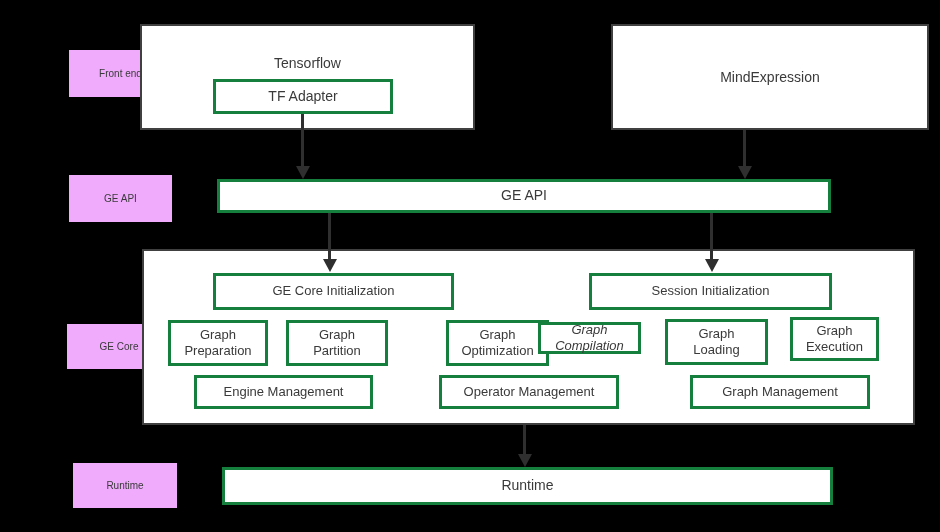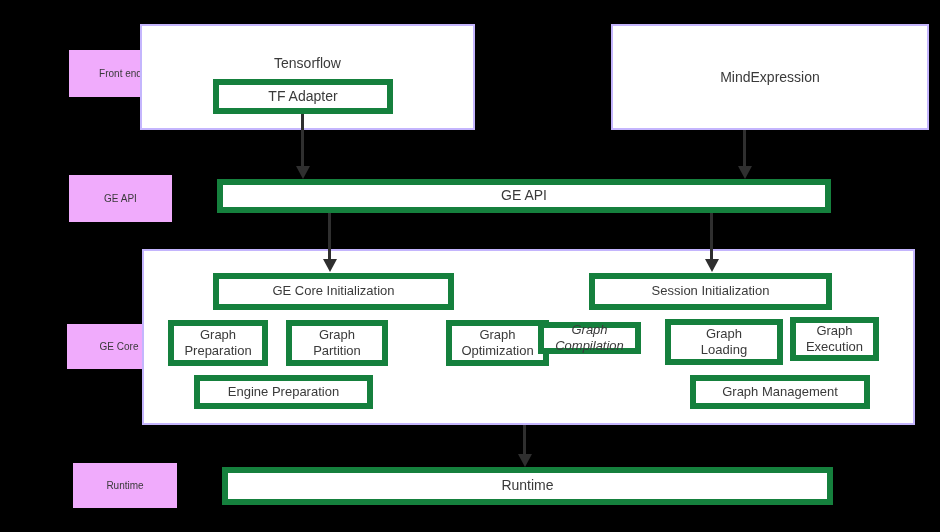--- a/index.html
+++ b/index.html
@@ -27,26 +27,26 @@
   }
   .pos-lbl-frontend { left: 25px;  top: 50px;  width: 103px; height: 47px; }
   .pos-lbl-geapi    { left: 25px;  top: 175px; width: 103px; height: 47px; }
   .pos-lbl-gecore   { left: 23px;  top: 324px; width: 104px; height: 45px; text-align: right; }
   .pos-lbl-runtime  { left: 29px;  top: 463px; width: 104px; height: 45px; }
 
   
   .outer-box {
     position: absolute;
     background: #ffffff;
-    border: 2px solid #c4b5fd;
+    border: 2px solid #404040;
   }
   .inner-box {
     position: absolute;
     background: #ffffff;
-    border: 6px solid #15803d;
+    border: 3px solid #15803d;
     display: flex;
     align-items: center;
     justify-content: center;
     text-align: center;
     font-size: 13px;
     color: #3a3a3a;
     line-height: 1.25;
     padding: 2px 12px;
   }
 
@@ -68,21 +68,21 @@
 
   .pos-gecore-box { left: 142px; top: 249px; width: 773px; height: 176px; }
 
   .pos-gecore-init  { left: 213px; top: 273px; width: 241px; height: 37px; }
   .pos-session-init { left: 589px; top: 273px; width: 243px; height: 37px; }
 
   .pos-stage-0 { left: 168px; top: 320px; width: 100px; height: 46px; }
   .pos-stage-1 { left: 286px; top: 320px; width: 102px; height: 46px; }
   .pos-stage-2 { left: 414px; top: 320px; width: 103px; height: 46px; margin-left: 32px; }
   .pos-stage-3 { left: 538px; top: 322px; width: 103px; height: 32px; font-style: italic; }
-  .pos-stage-4 { left: 665px; top: 319px; width: 118px; height: 46px; }
+  .pos-stage-4 { left: 665px; top: 319px; width: 103px; height: 46px; }
   .pos-stage-5 { left: 790px; top: 317px; width: 89px; height: 44px; }
 
   .pos-mgmt-0 { left: 194px; top: 375px; width: 179px; height: 34px; }
   .pos-mgmt-1 { left: 439px; top: 375px; width: 180px; height: 34px; }
   .pos-mgmt-2 { left: 690px; top: 375px; width: 180px; height: 34px; }
 
   
   .arrow-line {
     position: absolute;
     width: 3px;
@@ -132,21 +132,22 @@
   <div class="inner-box pos-gecore-init">GE Core Initialization</div>
   <div class="inner-box pos-session-init">Session Initialization</div>
 
   <div class="inner-box pos-stage-1">Graph Partition</div>
   <div class="inner-box pos-stage-0">Graph Preparation</div>
   <div class="inner-box pos-stage-2">Graph Optimization</div>
   <div class="inner-box pos-stage-3">Graph Compilation</div>
   <div class="inner-box pos-stage-4">Graph Loading</div>
   <div class="inner-box pos-stage-5">Graph Execution</div>
 
-  <div class="inner-box pos-mgmt-0">Engine Preparation</div>
+  <div class="inner-box pos-mgmt-0">Engine Management</div>
+  <div class="inner-box pos-mgmt-1">Operator Management</div>
   <div class="inner-box pos-mgmt-2">Graph Management</div>
 
   <div class="inner-box pos-runtime-bar">Runtime</div>
 
   <div>
     <div class="arrow-line a1-line"></div>
     <div class="arrow-head a1-head"></div>
   </div>
   <div>
     <div class="arrow-line a2-line"></div>

